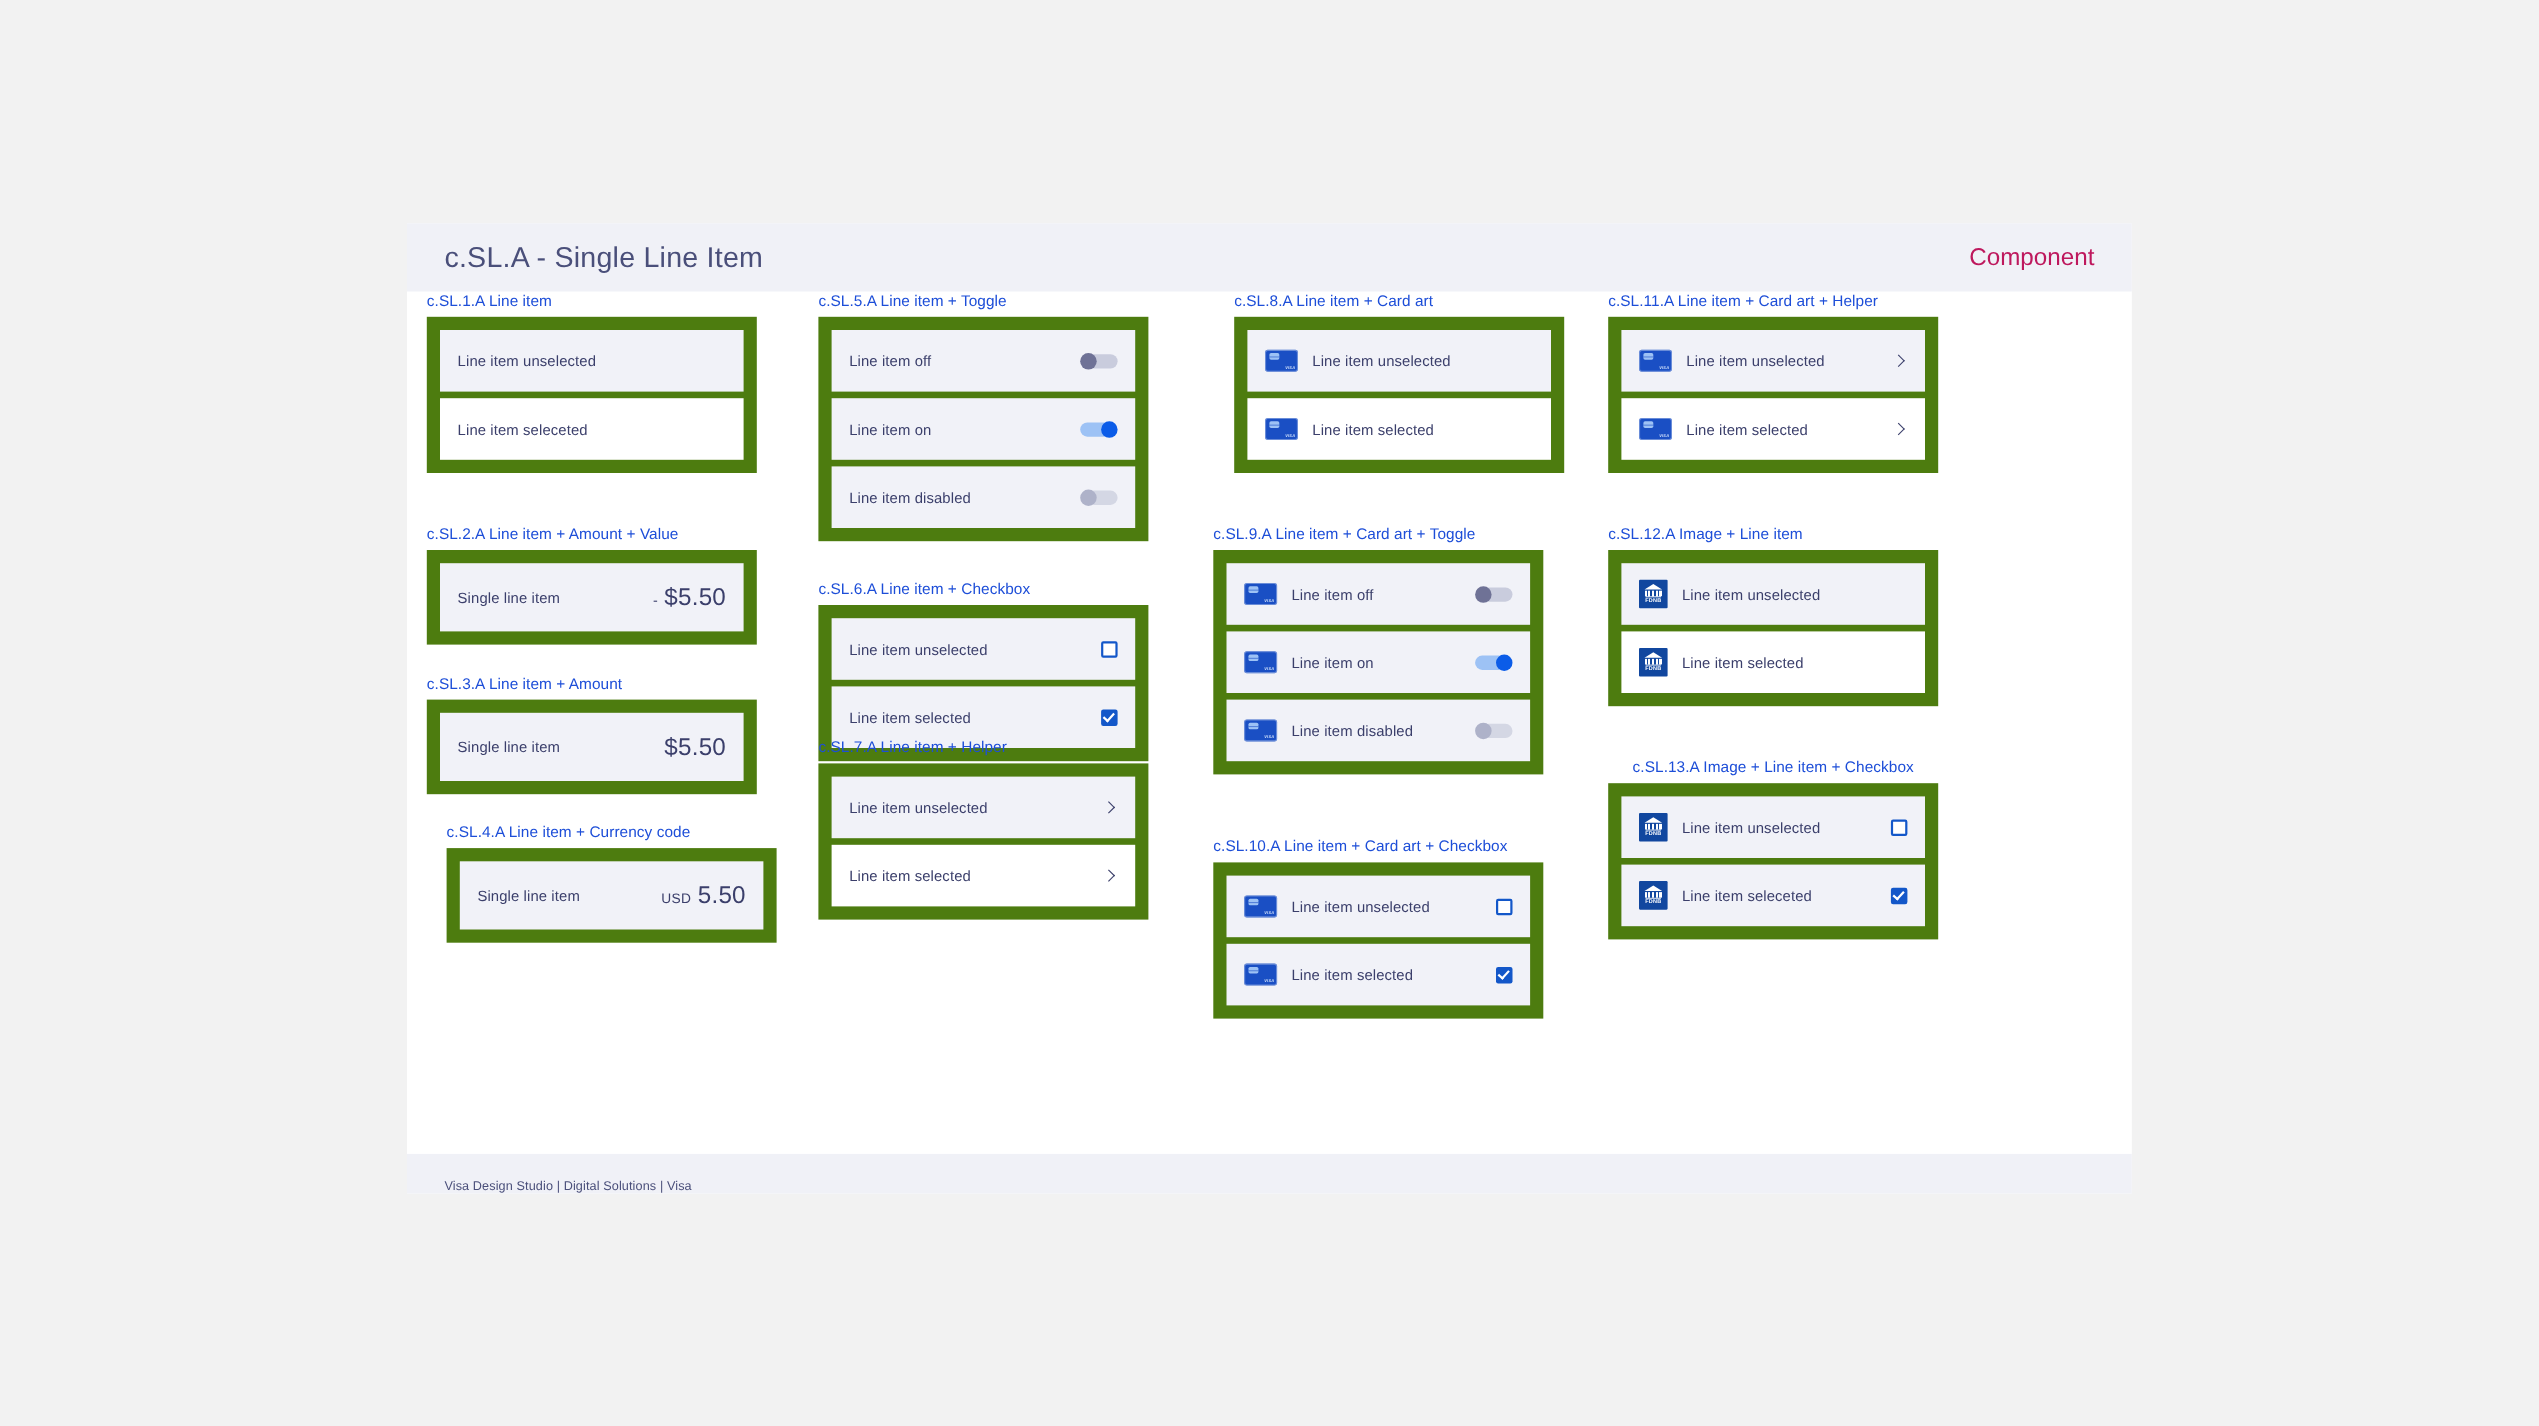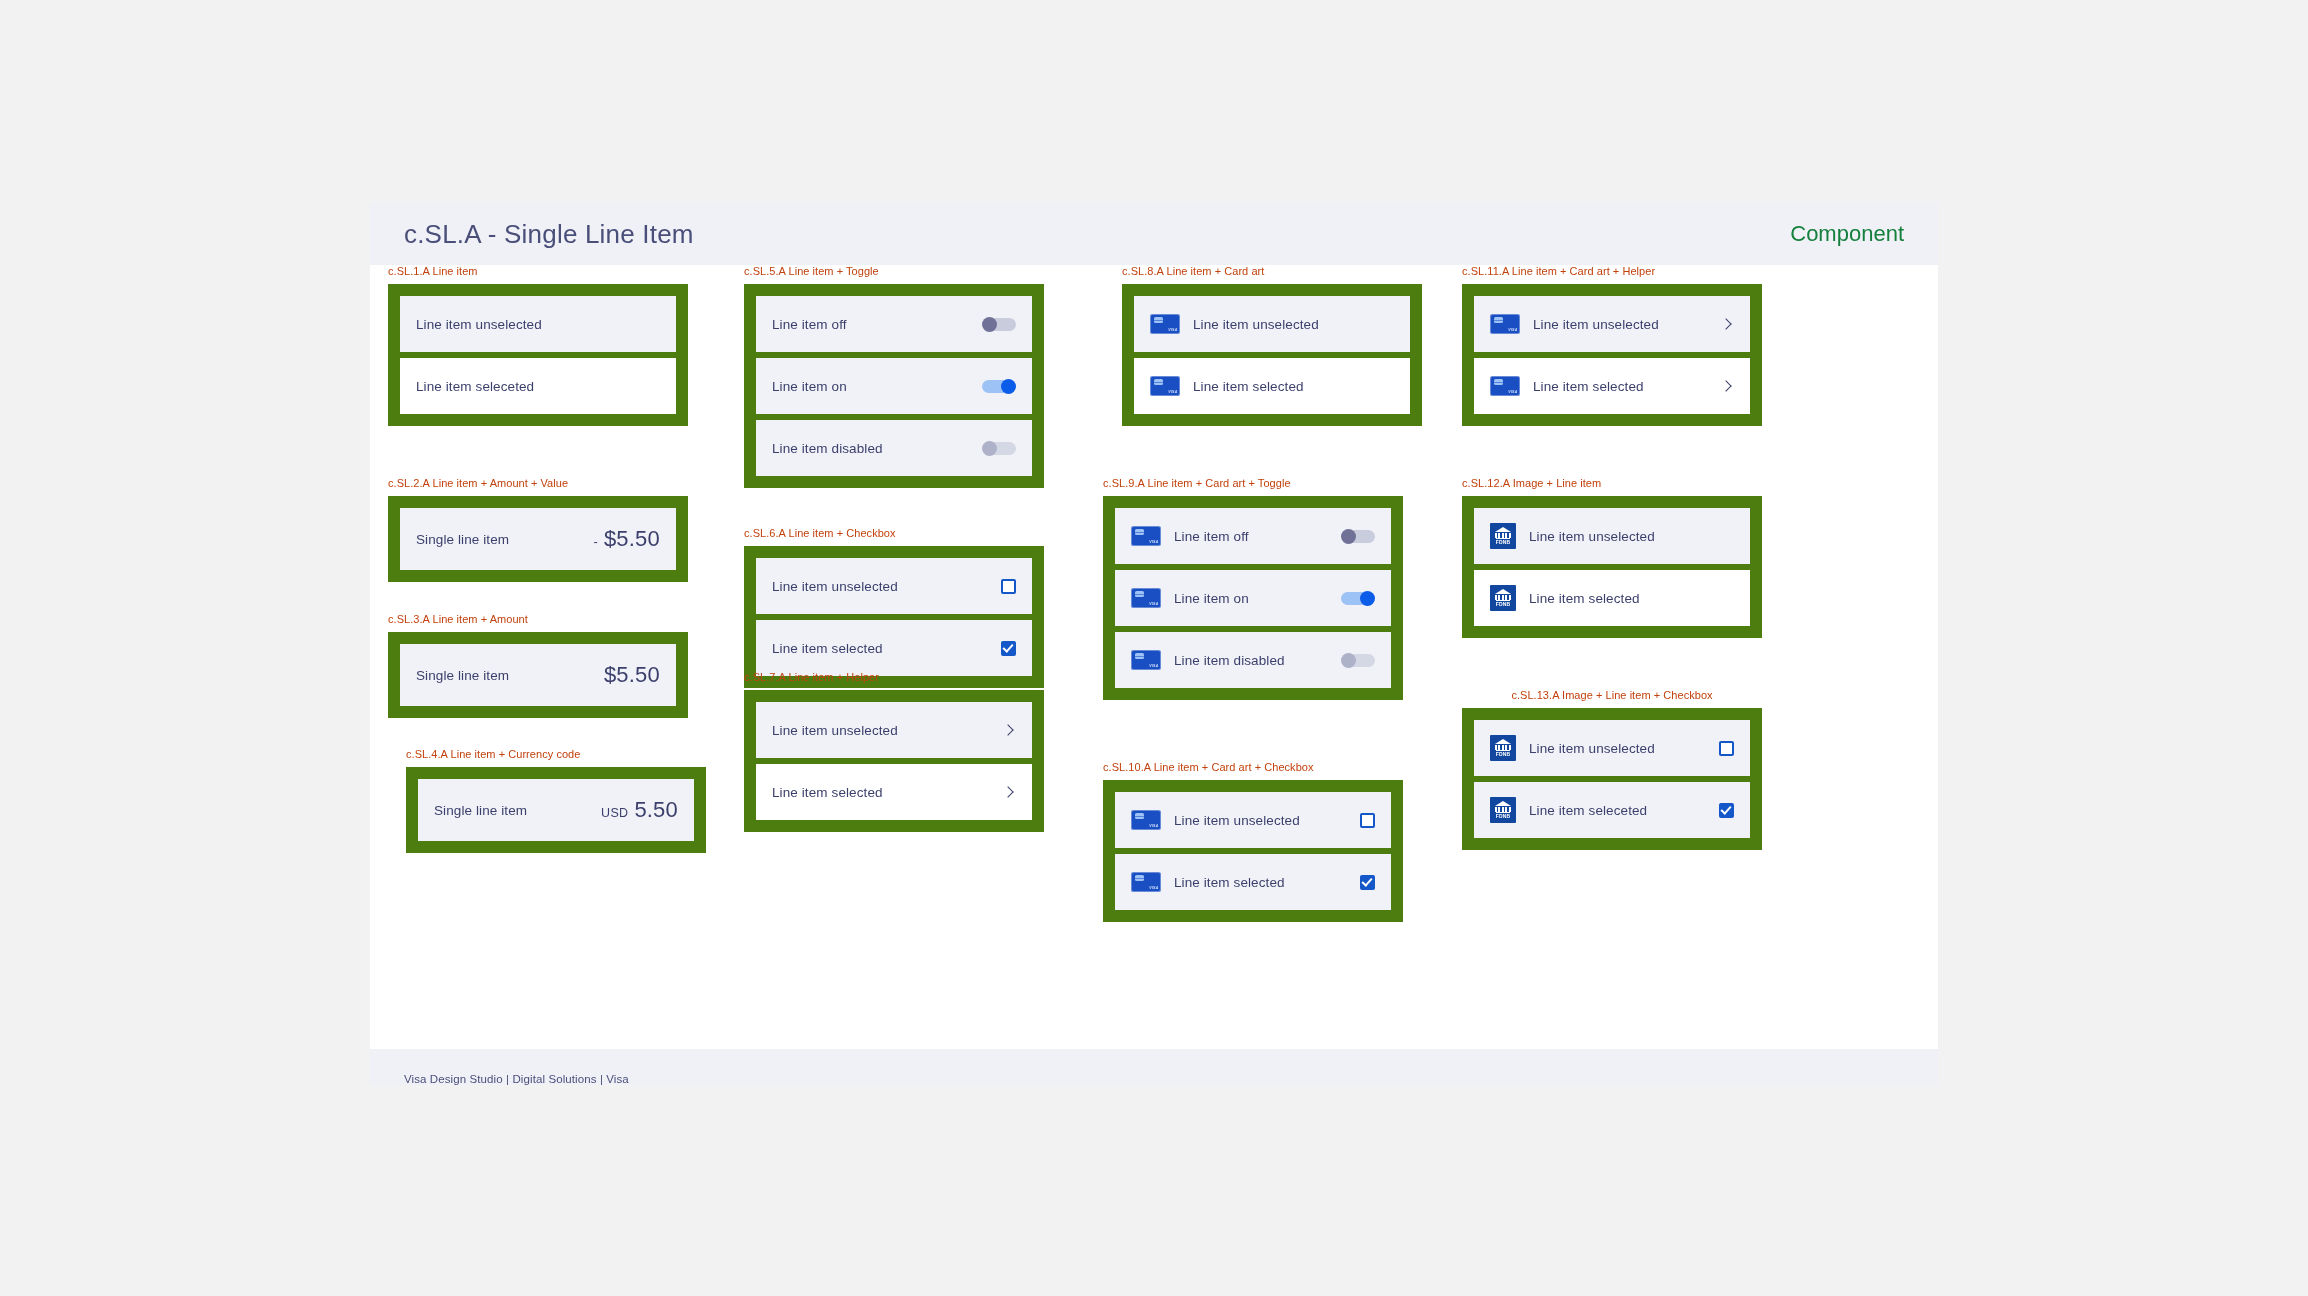--- a/index.html
+++ b/index.html
@@ -18,21 +18,21 @@
   }
   .header{
     height:62px;background:#f0f1f7;
     display:flex;align-items:center;justify-content:space-between;
     padding:0 34px 0 34px;box-sizing:border-box;
   }
   .header-title{
     font-size:26px;color:#4a4f7a;letter-spacing:.2px;font-weight:400;
   }
   .header-right{
-    font-size:22px;color:#15803d;font-weight:400;
+    font-size:22px;color:#be185d;font-weight:400;
   }
   .footer{
     position:absolute;left:0;bottom:0;width:100%;height:36px;
     background:#f0f1f7;display:flex;align-items:flex-end;
   }
   .footer-text{
     font-size:11.5px;color:#4a4f7a;margin-left:34px;letter-spacing:.1px;
   }
 
   
@@ -40,21 +40,21 @@
     position:absolute;left:0;top:62px;width:100%;
   }
   .col{position:absolute;top:0;}
   .col1{left:18px;width:300px;}
   .col2{left:374px;width:300px;}
   .col3{left:733px;width:300px;}
   .col4{left:1092px;width:300px;}
 
   .group{position:absolute;}
   .group-label{
-    font-size:11px;color:#c2410c;margin-bottom:7px;white-space:nowrap;
+    font-size:14px;color:#1d4ed8;margin-bottom:7px;white-space:nowrap;
     letter-spacing:.05px;
   }
   .group-box{
     background:#4d7c0f;padding:12px;box-sizing:border-box;
   }
 
   
   .row{
     display:flex;align-items:center;
     height:56px;box-sizing:border-box;

